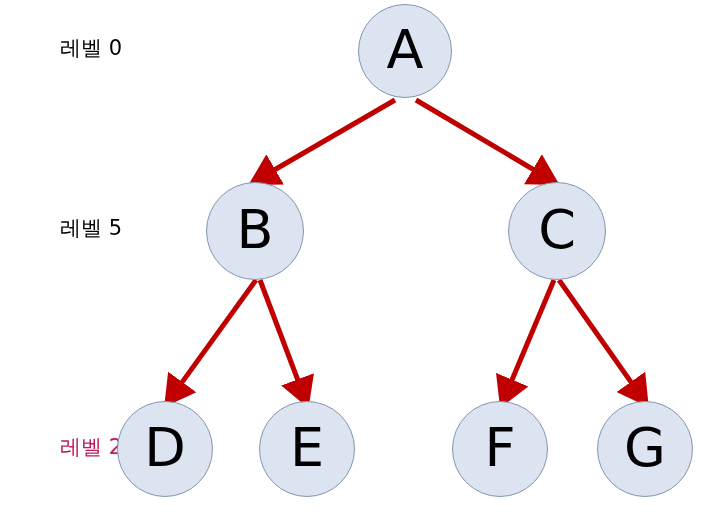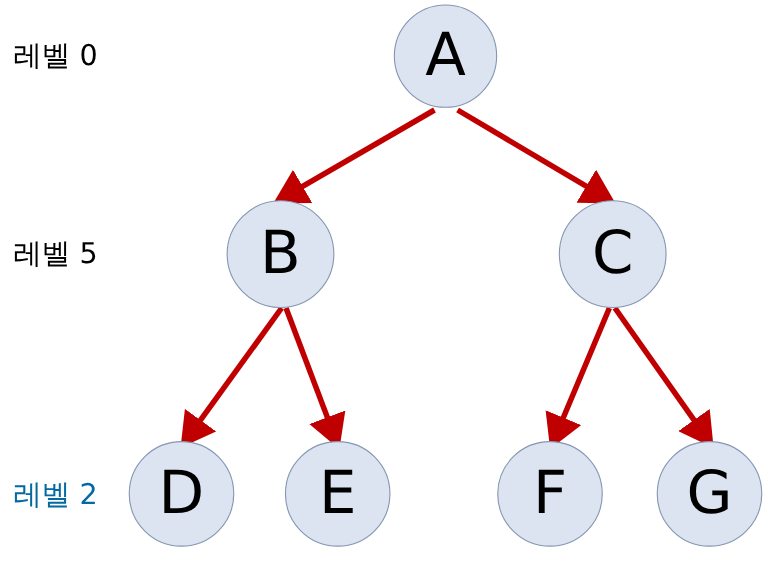--- a/index.html
+++ b/index.html
@@ -41,25 +41,26 @@
     line-height: 1;
     color: #000000;
     font-weight: 400;
     letter-spacing: 0;
     user-select: none;
     transform: translateY(-1px);
   }
   .level-label {
     position: absolute;
     font-family: "DejaVu Sans", "Liberation Sans", sans-serif;
-    font-size: 26px;
+    font-size: 21px;
     line-height: 1;
     color: #000000;
     white-space: nowrap;
     z-index: 2;
+    margin-left: 48px;
   }
 </style>
 </head>
 <body>
 
 <div id="canvas">
 
   <svg id="edges" viewBox="0 0 701 521" xmlns="http://www.w3.org/2000/svg">
     <defs>
       <marker id="arrowhead" markerWidth="7" markerHeight="7" refX="2.2" refY="3.5" orient="auto" markerUnits="strokeWidth">
@@ -71,21 +72,21 @@
         <line x1="416" y1="100" x2="542.3970846636582" y2="174.90197609698268" stroke="#c00000" stroke-width="5" marker-end="url(#arrowhead)"></line>
         <line x1="256" y1="280" x2="175.85739200896845" y2="390.89500408061343" stroke="#c00000" stroke-width="5" marker-end="url(#arrowhead)"></line>
         <line x1="260" y1="280" x2="301.4629374033419" y2="389.6464344666153" stroke="#c00000" stroke-width="5" marker-end="url(#arrowhead)"></line>
         <line x1="554" y1="280" x2="507.8736419213177" y2="389.7807322272639" stroke="#c00000" stroke-width="5" marker-end="url(#arrowhead)"></line>
         <line x1="559" y1="280" x2="637.2331680240135" y2="390.8303213673524" stroke="#c00000" stroke-width="5" marker-end="url(#arrowhead)"></line>
       </g>
   </svg>
 
   <div class="level-label" style="left: 12px; top: 38px; color: rgb(0, 0, 0);">레벨 0</div>
   <div class="level-label" style="left: 12px; top: 218px; color: rgb(0, 0, 0);">레벨 5</div>
-  <div class="level-label" style="left: 12px; top: 437px; color: #0369a1;">레벨 2</div>
+  <div class="level-label" style="left: 12px; top: 437px; color: #be185d;">레벨 2</div>
 
   <div class="node" style="left: 358px; top: 4px; width: 94px; height: 94px; background: rgb(220, 227, 241); border-color: rgb(132, 150, 176);">
     <span class="node-label">A</span>
   </div>
   <div class="node" style="left: 206px; top: 182px; width: 98px; height: 98px; background: rgb(220, 227, 241); border-color: rgb(132, 150, 176);">
     <span class="node-label">B</span>
   </div>
   <div class="node" style="left: 508px; top: 182px; width: 98px; height: 98px; background: rgb(220, 227, 241); border-color: rgb(132, 150, 176);">
     <span class="node-label">C</span>
   </div>

